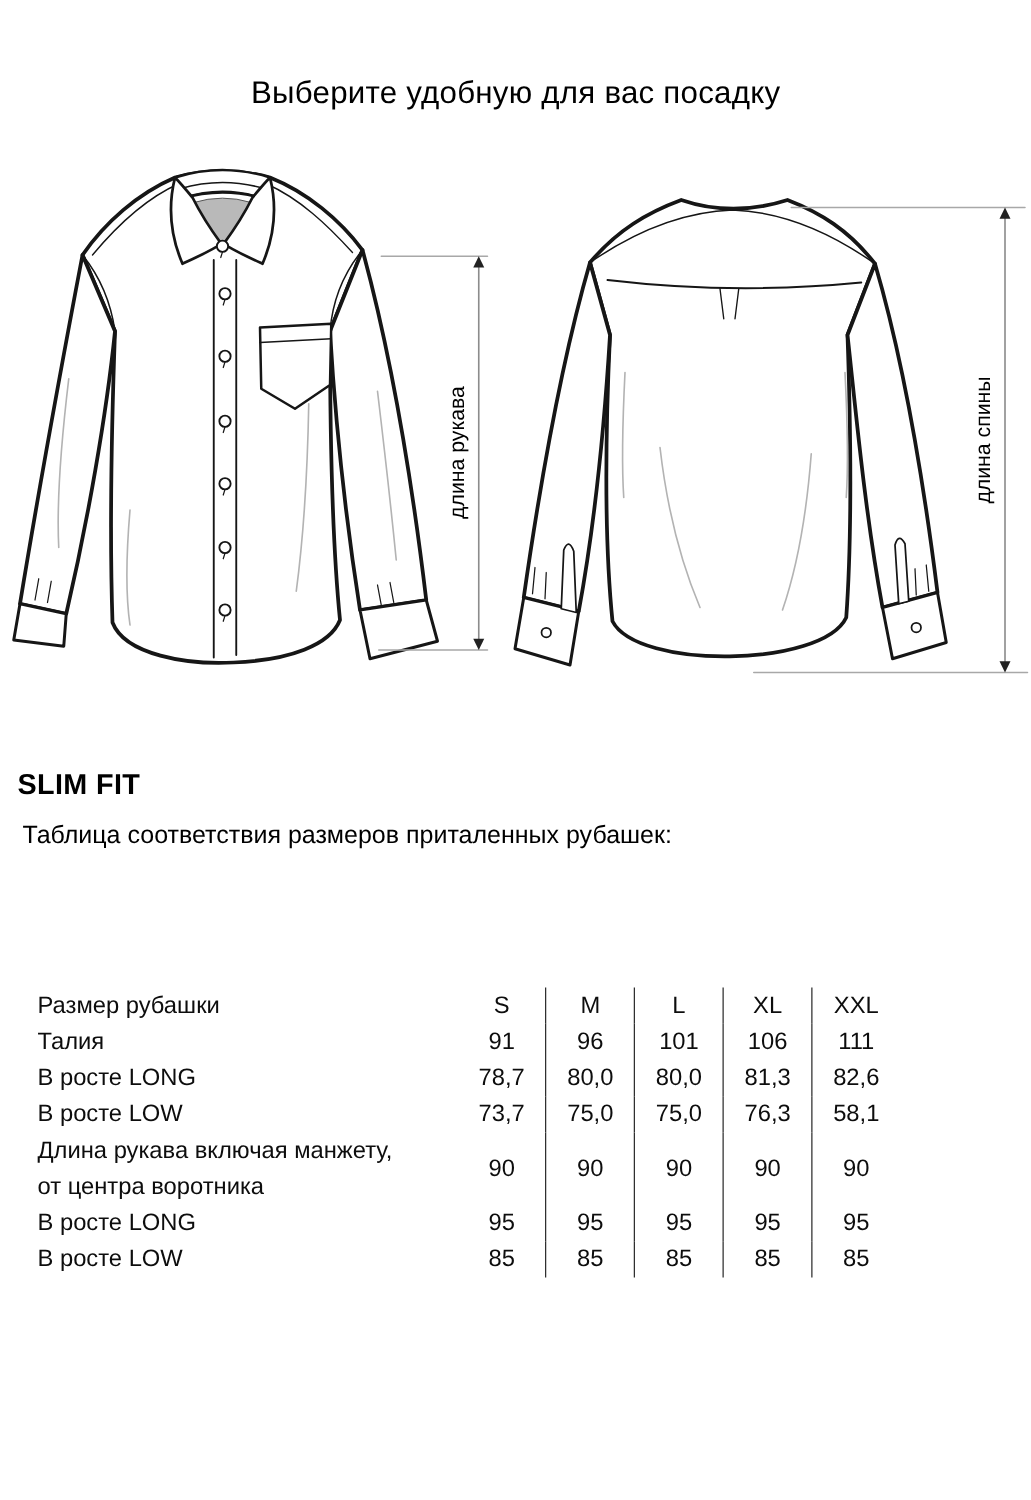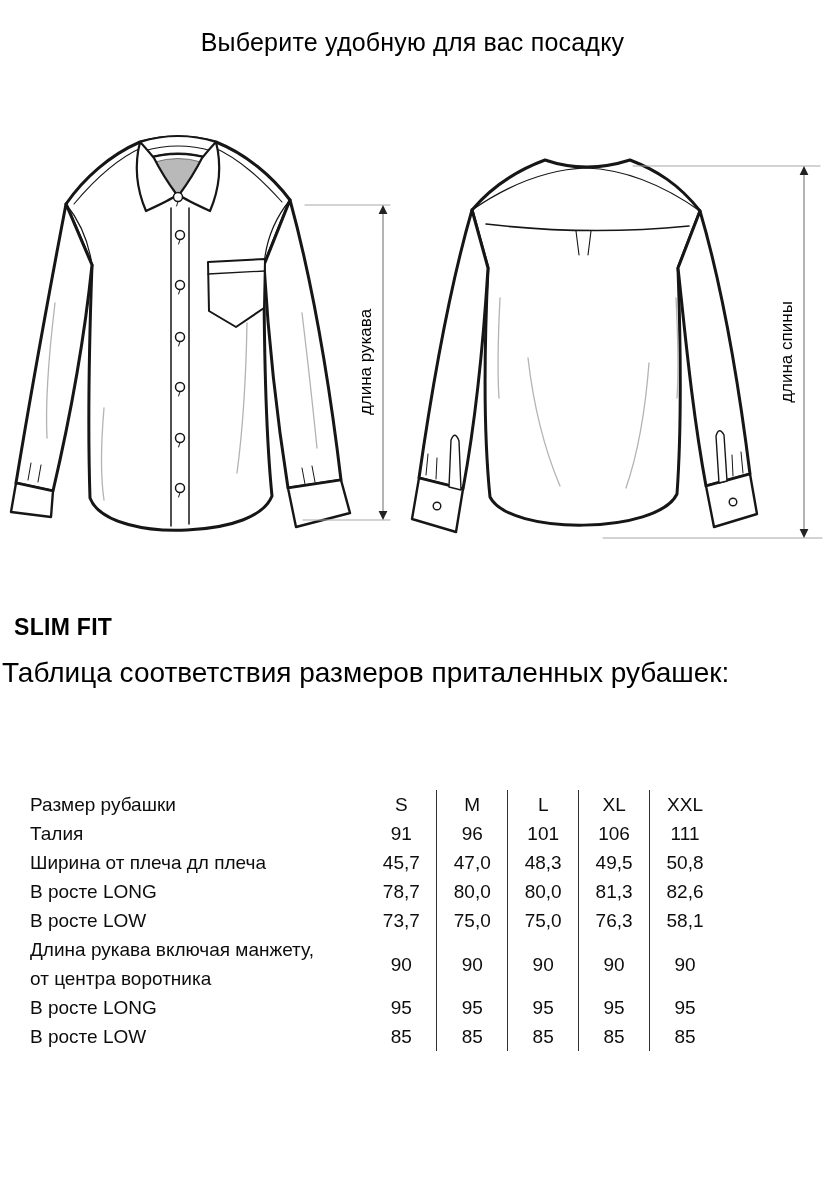--- a/index.html
+++ b/index.html
@@ -1,22 +1,22 @@
 <!DOCTYPE html>
 <html><head>
 <meta charset="utf-8">
 <style>
   html,body{margin:0;padding:0;background:#fff;}
   .page{position:relative;width:825px;height:1200px;background:#ffffff;overflow:hidden;
         font-family:"Liberation Sans",sans-serif;color:#000;}
-  .title{position:absolute;top:28px;left:0;width:825px;text-align:center;
+  .title{position:absolute;top:60px;left:0;width:825px;text-align:center;
          font-size:25px;font-weight:400;letter-spacing:.2px;}
   .diagram{position:absolute;top:118px;left:0;width:825px;height:450px;}
   .heading{position:absolute;top:614px;left:14px;font-size:23px;font-weight:800;letter-spacing:.3px;}
-  .subtitle{position:absolute;top:657px;left:2px;font-size:28px;font-weight:400;}
+  .subtitle{position:absolute;top:657px;left:18px;font-size:20px;font-weight:400;}
   .table-wrap{position:absolute;top:790px;left:30px;width:690px;}
   table.size{border-collapse:collapse;width:100%;font-size:19px;color:#0d0d0d;}
   table.size th.lbl{width:332px;text-align:left;font-weight:400;padding:0;
                     line-height:29px;white-space:pre-line;vertical-align:middle;}
   table.size td.val{width:69px;text-align:center;padding:0;line-height:29px;vertical-align:middle;}
   table.size td.val + td.val{border-left:1px solid #2f2f2f;}
   svg text{font-family:"Liberation Sans",sans-serif;}
 </style>
 </head>
 <body>
@@ -140,28 +140,20 @@
           </tr>
           <tr>
             <th class="lbl">Талия</th>
             <td class="val">91</td>
             <td class="val">96</td>
             <td class="val">101</td>
             <td class="val">106</td>
             <td class="val">111</td>
           </tr>
           <tr>
-            <th class="lbl">Ширина от плеча дл плеча</th>
-            <td class="val">45,7</td>
-            <td class="val">47,0</td>
-            <td class="val">48,3</td>
-            <td class="val">49,5</td>
-            <td class="val">50,8</td>
-          </tr>
-          <tr>
             <th class="lbl">В росте LONG</th>
             <td class="val">78,7</td>
             <td class="val">80,0</td>
             <td class="val">80,0</td>
             <td class="val">81,3</td>
             <td class="val">82,6</td>
           </tr>
           <tr>
             <th class="lbl">В росте LOW</th>
             <td class="val">73,7</td>

